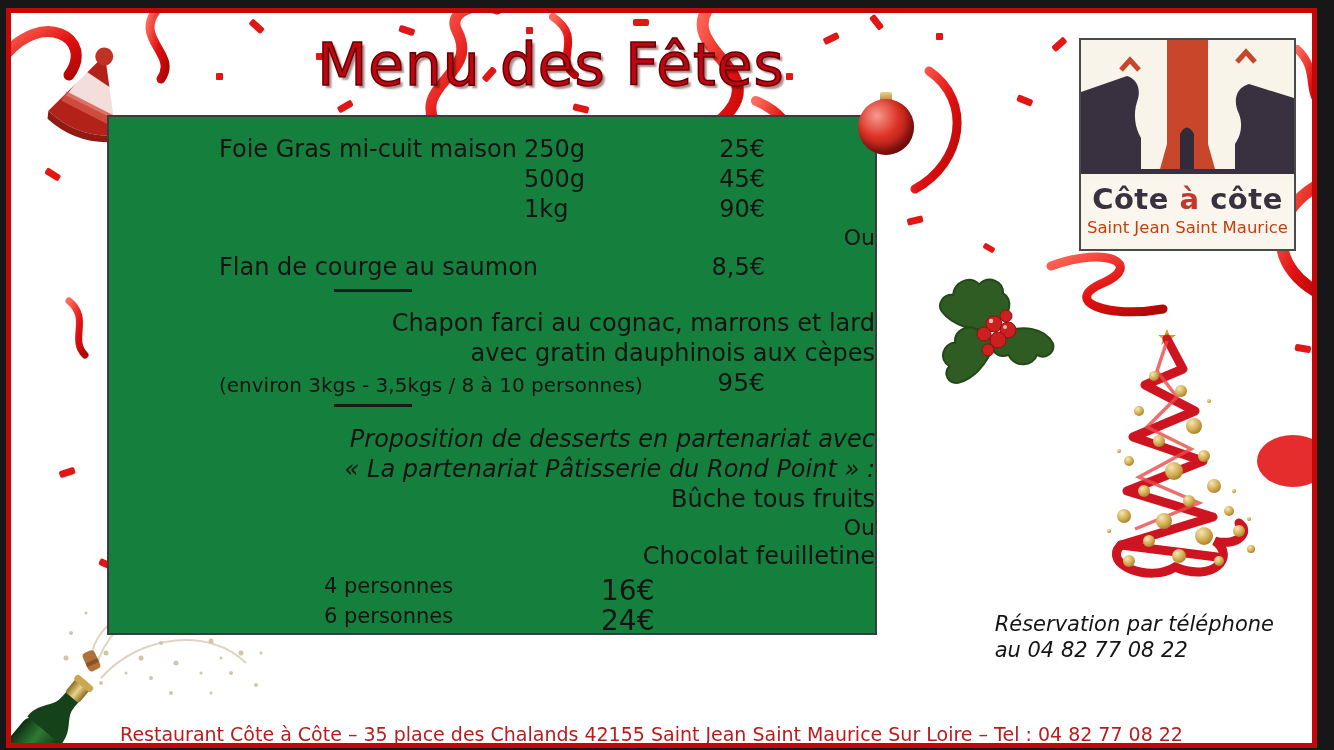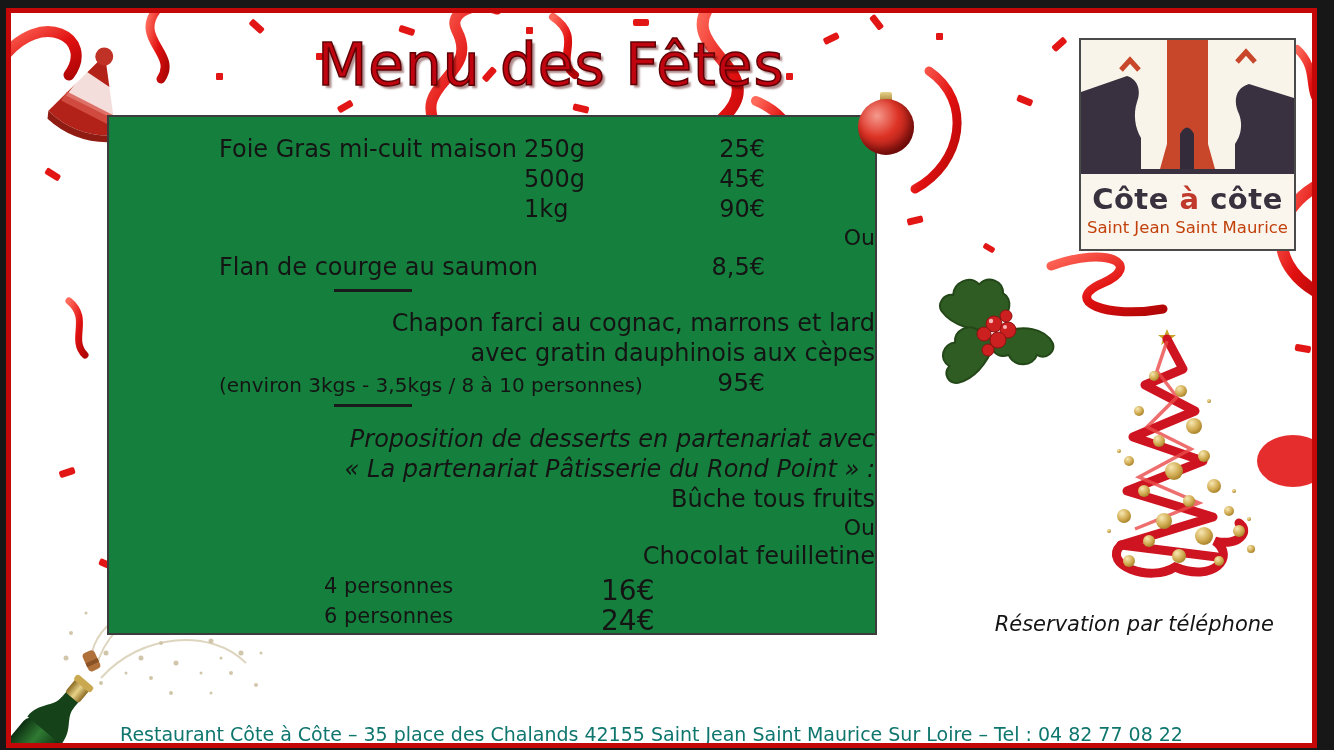--- a/index.html
+++ b/index.html
@@ -59,21 +59,21 @@
   .logo-title { position:absolute; left:0; right:0; top:142px; text-align:center;
     font-size:29px; font-weight:700; color:#38323f; letter-spacing:.5px; }
   .logo-title .accent { color:#c0392b; }
   .logo-sub { position:absolute; left:0; right:0; top:178px; text-align:center;
     font-size:16.5px; color:#c2410c; }
 
   .reservation { position:absolute; right:38px; top:598px; z-index:3; text-align:left;
     font-style:italic; font-size:21px; line-height:26px; color:#141414; }
 
   .footer { position:absolute; left:0; right:20px; top:710px; z-index:3; text-align:center;
-    font-size:19px; color:#0f766e; }
+    font-size:19px; color:#b91c1c; }
 </style>
 </head>
 <body>
 
 <div class="frame-outer"></div>
 <div class="frame-inner">
 
   <svg class="decor-svg" viewBox="0 0 1311 740">
     <defs>
       <linearGradient id="ribG" x1="0" y1="0" x2="1" y2="1">
@@ -306,16 +306,17 @@
       <path d="M99,94 q7,-13 14,0 v35 h-14 z" fill="#332b3a"></path>
       <path d="M40,30 l9,-10 9,10" stroke="#c8472b" stroke-width="5" fill="none"></path>
       <path d="M156,22 l9,-10 9,10" stroke="#c8472b" stroke-width="5" fill="none"></path>
     </svg>
     <div class="logo-title"><span>Côte </span><span class="accent">à</span><span> côte</span></div>
     <div class="logo-sub">Saint Jean Saint Maurice</div>
   </div>
 
   <div class="reservation">
     <div>Réservation par téléphone</div>
+    <div>au 04 82 77 08 22</div>
   </div>
 
   <div class="footer">Restaurant Côte à Côte – 35 place des Chalands 42155 Saint Jean Saint Maurice Sur Loire – Tel : 04 82 77 08 22</div>
 </div>
 
 </body></html>

